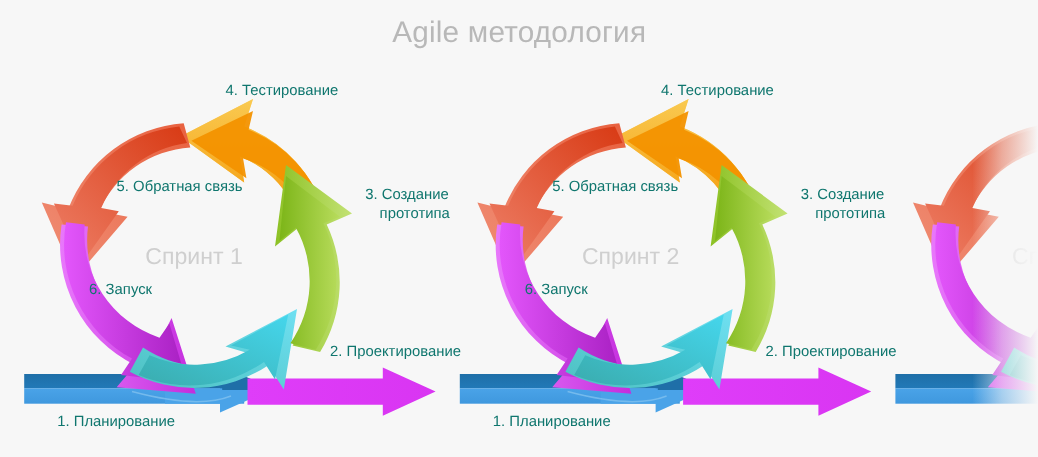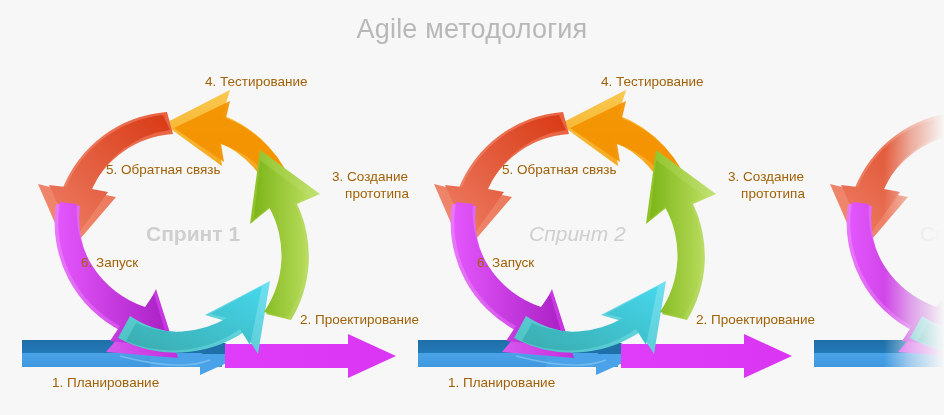--- a/index.html
+++ b/index.html
@@ -10,21 +10,21 @@
     overflow:hidden;position:relative;
   }
   #stage{position:absolute;inset:0;width:944px;height:351px;}
   .title{
     position:absolute;left:0;top:14px;width:944px;text-align:center;
     font-size:27px;color:#b8b8b8;font-weight:400;letter-spacing:.2px;
     user-select:none;
   }
   svg{position:absolute;left:0;top:0;width:944px;height:415px;overflow:visible;}
   .lbl{
-    position:absolute;font-size:13.5px;color:#a16207;
+    position:absolute;font-size:13.5px;color:#0f766e;
     white-space:nowrap;line-height:1.25;user-select:none;
   }
   .lbl.two{white-space:normal;width:100px;text-align:center;}
   .sprint{
     position:absolute;font-size:21px;color:#cfcfcf;
     white-space:nowrap;user-select:none;
   }
   .fademask{
     position:absolute;right:0;top:0;width:60px;height:415px;
     background:linear-gradient(to right,rgba(247,247,247,0) 0%,rgba(247,247,247,.55) 45%,rgba(247,247,247,1) 100%);
@@ -240,29 +240,29 @@
 
   <div class="lbl" style="left:205px;top:74px;">4. Тестирование</div>
   <div class="lbl" style="left:106px;top:162px;">5. Обратная связь</div>
   <div class="lbl two" style="left:320px;top:169px;">
     <span>3. Создание</span><br>
     <span style="padding-left:14px;display:inline-block;">прототипа</span>
   </div>
   <div class="lbl" style="left:300px;top:312px;">2. Проектирование</div>
   <div class="lbl" style="left:81px;top:255px;">6. Запуск</div>
   <div class="lbl" style="left:52px;top:375px;">1. Планирование</div>
-  <div class="sprint" style="left:146px;top:222px;font-weight:bold;">Спринт 1</div>
+  <div class="sprint" style="left:132px;top:222px;">Спринт 1</div>
 
   <div class="lbl" style="left:601px;top:74px;">4. Тестирование</div>
   <div class="lbl" style="left:502px;top:162px;">5. Обратная связь</div>
   <div class="lbl two" style="left:716px;top:169px;">
     <span>3. Создание</span><br>
     <span style="padding-left:14px;display:inline-block;">прототипа</span>
   </div>
   <div class="lbl" style="left:696px;top:312px;">2. Проектирование</div>
   <div class="lbl" style="left:477px;top:255px;">6. Запуск</div>
   <div class="lbl" style="left:448px;top:375px;">1. Планирование</div>
-  <div class="sprint" style="left:529px;top:222px;font-style:italic;">Спринт 2</div>
+  <div class="sprint" style="left:529px;top:222px;">Спринт 2</div>
 
   <div class="sprint" style="left:920px;top:222px;">Сп</div>
 
   <div class="fademask"></div>
 </div>
 
 </body></html>

